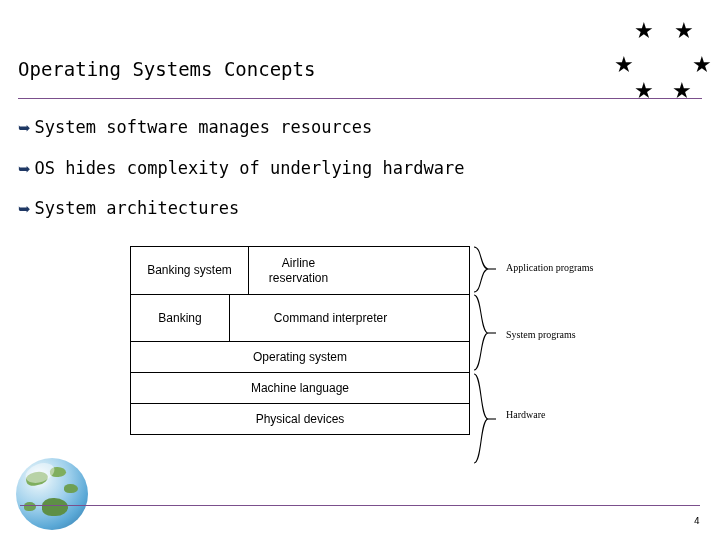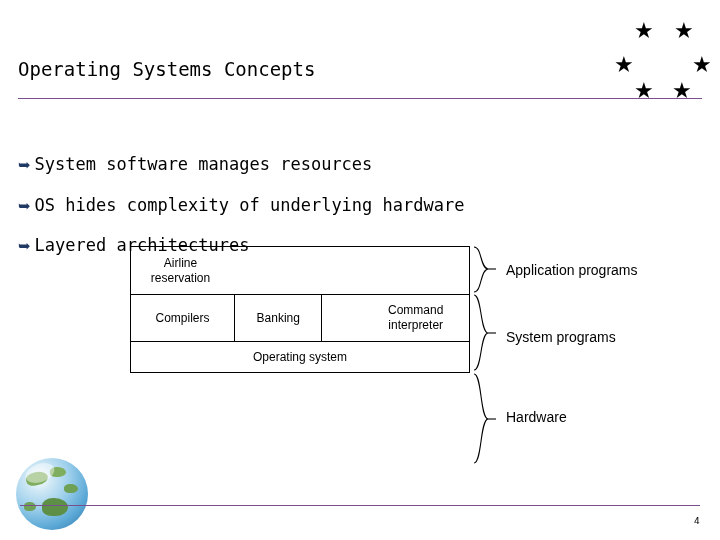--- a/index.html
+++ b/index.html
@@ -47,21 +47,20 @@
     font-family: "DejaVu Sans", sans-serif;
     font-size: 15px;
     color: #1f3864;
     margin-right: 4px;
     line-height: 1;
   }
   .bullet-text {
     font-family: "DejaVu Sans Mono", monospace;
     font-size: 17px;
     color: #000000;
-    margin-top: 37px;
   }
   #bullet-0 { top: 117px; }
   #bullet-1 { top: 158px; }
   #bullet-2 { top: 198px; }
 
   
   .stars {
     position: absolute;
     left: 612px;
     top: 18px;
@@ -166,22 +165,22 @@
 
   
   .brace {
     position: absolute;
     color: #000000;
     font-family: "Liberation Serif", serif;
     line-height: 1;
   }
   .side-label {
     position: absolute;
-    font-family: Liberation Sans, sans-serif;
-    font-size: 14px;
+    font-family: Liberation Serif, serif;
+    font-size: 10px;
     color: #000000;
     white-space: nowrap;
   }
   #label-app { left: 506px; top: 262px; }
   #label-sys { left: 506px; top: 329px; text-align: center; }
   #label-hw  { left: 506px; top: 409px; }
 </style>
 </head>
 <body>
 
@@ -200,34 +199,40 @@
 <div class="bullet-row" id="bullet-0">
   <span class="bullet-mark">➥</span>
   <span class="bullet-text">System software manages resources</span>
 </div>
 <div class="bullet-row" id="bullet-1">
   <span class="bullet-mark">➥</span>
   <span class="bullet-text">OS hides complexity of underlying hardware</span>
 </div>
 <div class="bullet-row" id="bullet-2">
   <span class="bullet-mark">➥</span>
-  <span class="bullet-text">Layered architectures</span>
+  <span class="bullet-text">System architectures</span>
 </div>
 
 <div class="diagram">
   <div class="layer-row row-top">
+    <div class="cell c-bank">Banking system</div>
     <div class="cell c-airline">Airline reservation</div>
   </div>
   <div class="layer-row row-second">
-    <div class="cell c-compilers">Compilers</div>
     <div class="cell c-editors">Banking</div>
     <div class="cell c-cmd">Command interpreter</div>
   </div>
   <div class="layer-row row-single">
     <div class="cell">Operating system</div>
+  </div>
+  <div class="layer-row row-single">
+    <div class="cell">Machine language</div>
+  </div>
+  <div class="layer-row row-single">
+    <div class="cell">Physical devices</div>
   </div>
 </div>
 
 <svg class="brace" style="left:472px; top:246px;" width="26" height="48" viewBox="0 0 26 48">
   <path d="M2,1 C10,1 8,22 16,23 C8,24 10,46 2,46" fill="none" stroke="#000" stroke-width="1.1"></path>
   <line x1="16" y1="23" x2="24" y2="23" stroke="#000" stroke-width="1.1"></line>
 </svg>
 
 <svg class="brace" style="left:472px; top:294px;" width="26" height="78" viewBox="0 0 26 78">
   <path d="M2,1 C10,1 8,38 16,39 C8,40 10,76 2,76" fill="none" stroke="#000" stroke-width="1.1"></path>

